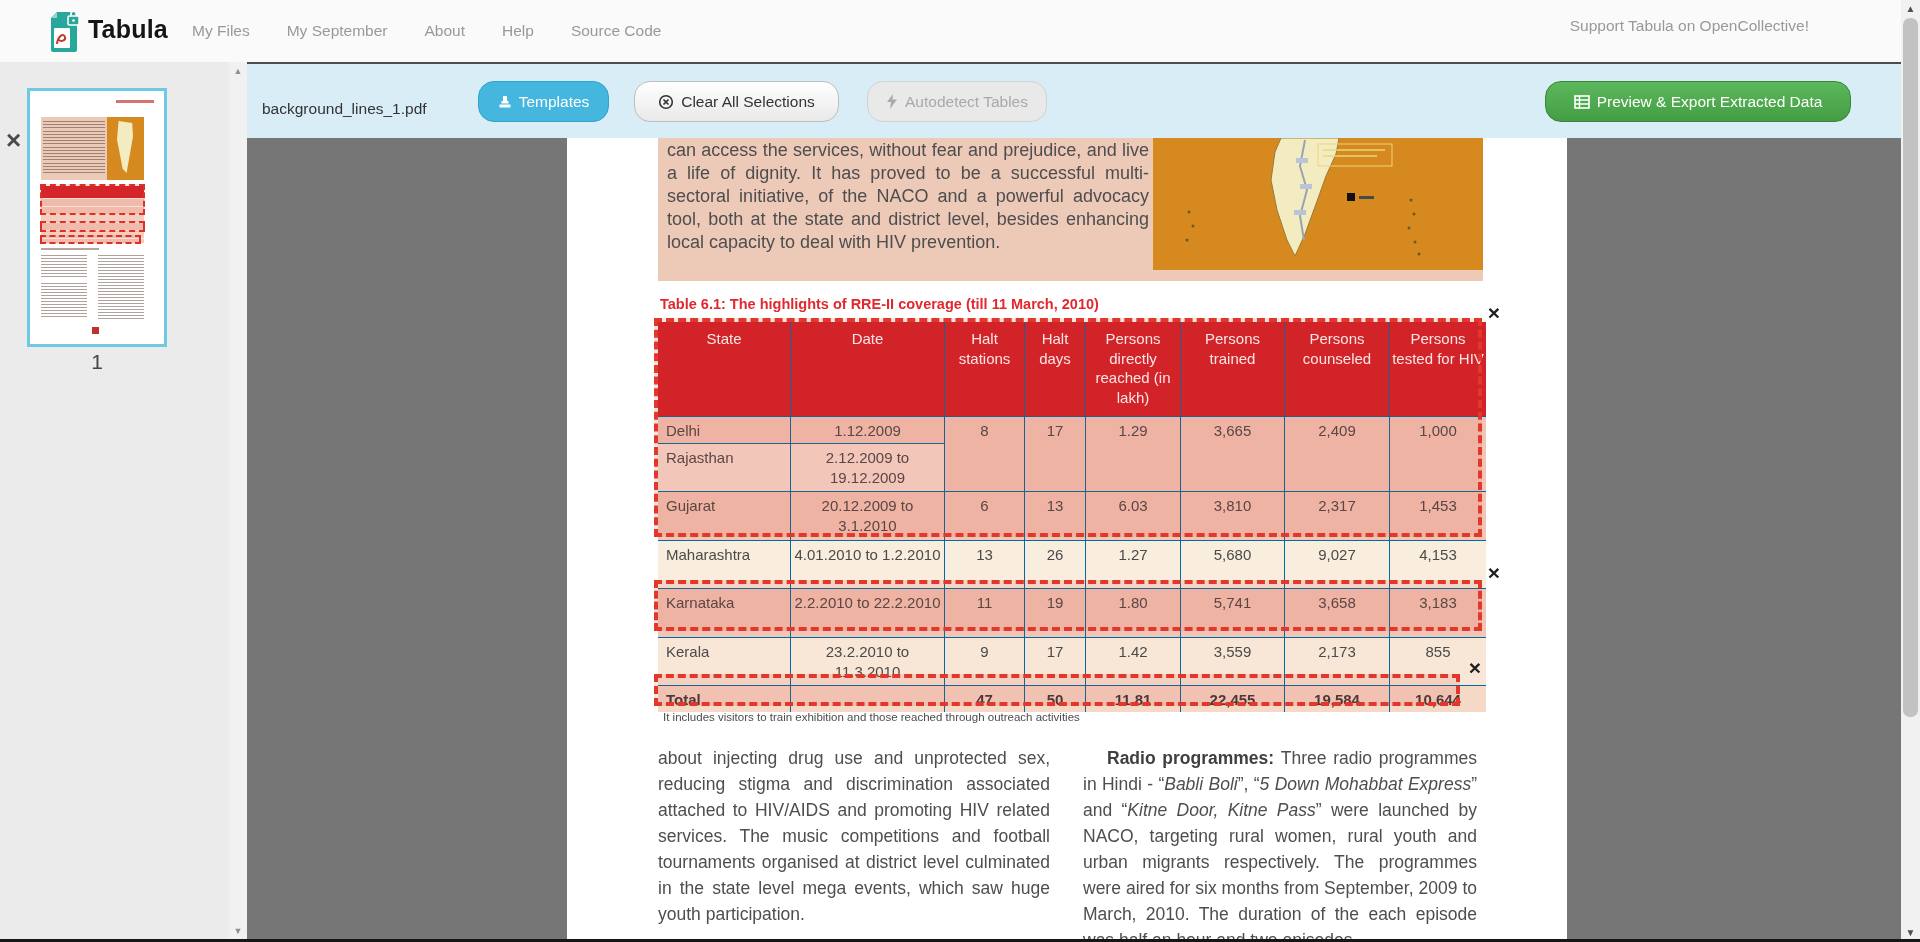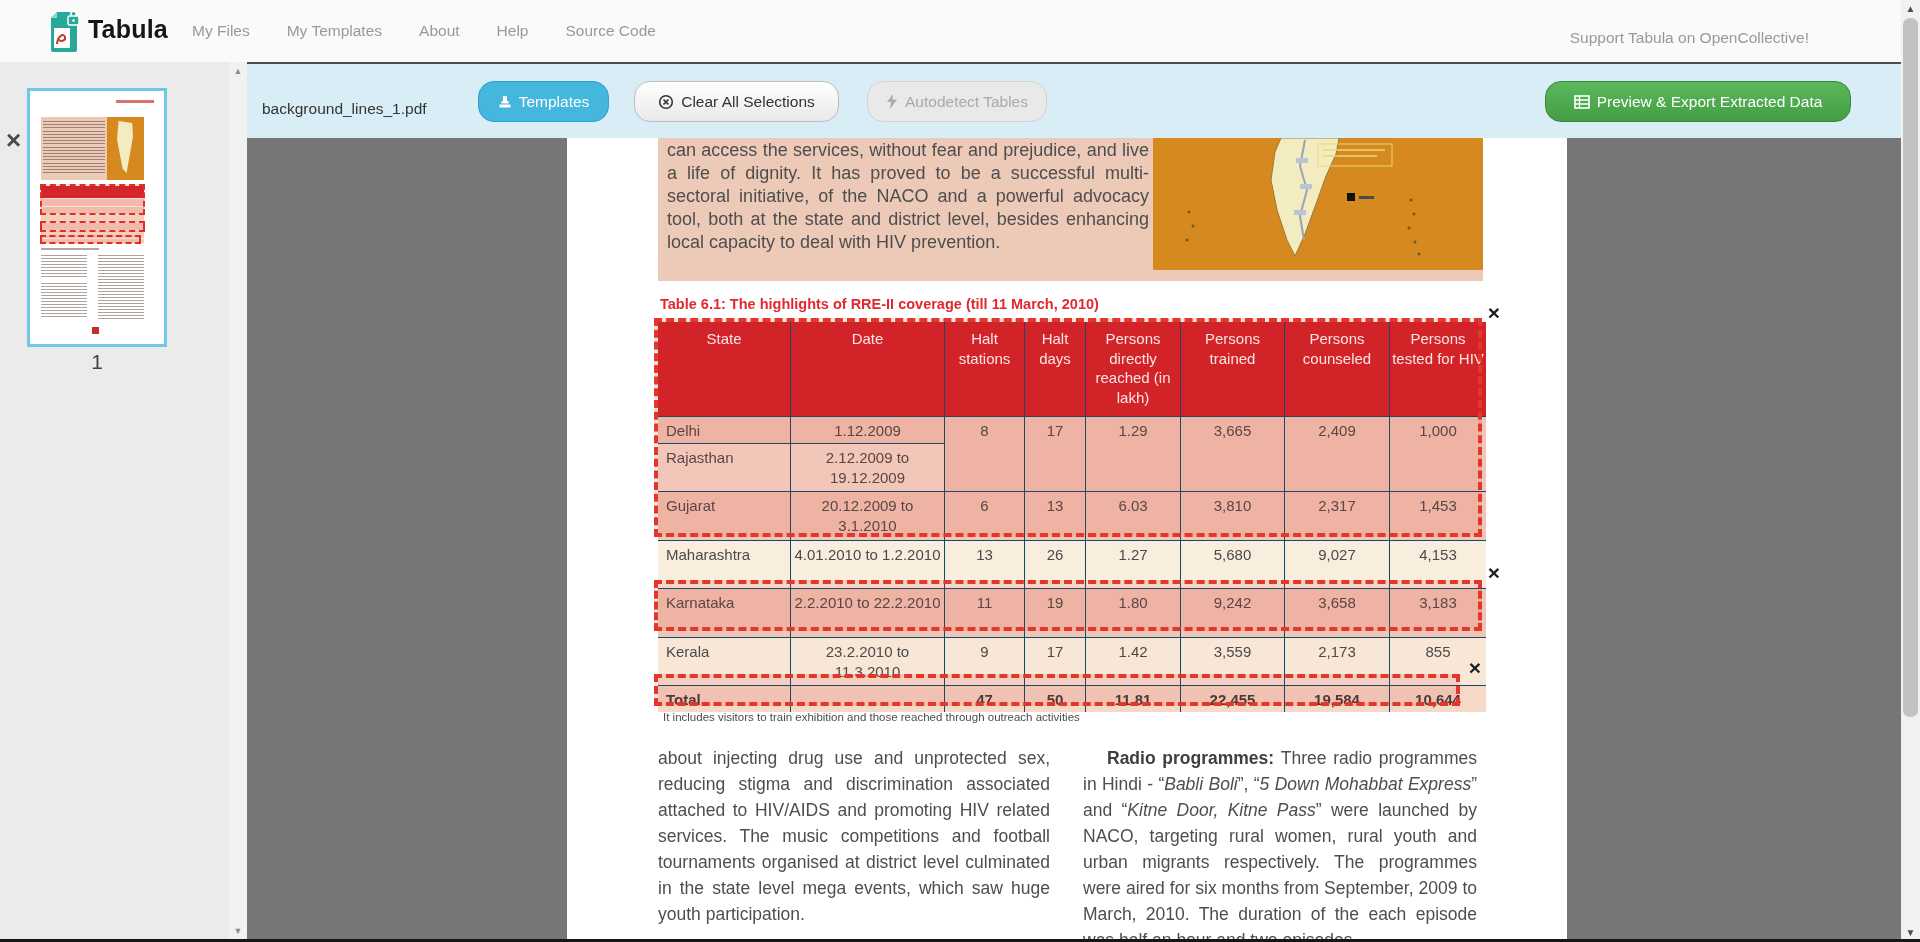--- a/index.html
+++ b/index.html
@@ -6,21 +6,21 @@
   body{
     width:1920px;height:942px;position:relative;overflow:hidden;
     font-family:"Liberation Sans",sans-serif;background:#fff;
   }
   
   .navbar{position:absolute;left:0;top:0;width:1901px;height:62px;background:#fafafa;border-bottom:1px solid #c9c9c9;}
   .logo{position:absolute;left:45px;top:9px;width:36px;height:46px;}
   .brand{position:absolute;left:88px;top:15px;font-size:25px;font-weight:700;color:#151515;letter-spacing:.2px;}
   .navlinks{position:absolute;left:192px;top:0;height:62px;display:flex;align-items:center;gap:37px;}
   .navlinks span{font-size:15.5px;color:#999;cursor:pointer;white-space:nowrap;}
-  .support{position:absolute;right:92px;top:16px;height:44px;display:flex;align-items:center;font-size:15.5px;color:#999;cursor:pointer;}
+  .support{position:absolute;right:92px;top:4px;height:44px;display:flex;align-items:center;font-size:15.5px;color:#999;cursor:pointer;}
   
   .toolbar{position:absolute;left:246px;top:62px;width:1655px;height:76px;background:#d9edf7;border-top:2px solid #4d4d4d;box-sizing:border-box;}
   .filename{position:absolute;left:16px;top:0;height:90px;display:flex;align-items:center;font-size:15.5px;color:#333;}
   .btn{position:absolute;top:17px;height:41px;box-sizing:border-box;border-radius:16px;display:flex;align-items:center;justify-content:center;gap:7px;font-size:15.5px;cursor:pointer;padding:0 14px;}
   .btn svg{flex:0 0 auto;}
   .btn-templates{left:232px;width:131px;background:#45b6de;border:1px solid #2fa3cc;color:#fff;}
   .btn-clear{left:388px;width:205px;background:linear-gradient(#ffffff,#e9e9e9);border:1px solid #bdbdbd;color:#333;}
   .btn-auto{left:621px;width:180px;background:#e9e9e9;border:1px solid #d2d2d2;color:#a9a9a9;cursor:default;}
   .btn-export{left:1299px;width:306px;background:linear-gradient(#5cb85c,#449d44);border:1px solid #398439;color:#fff;}
   
@@ -56,21 +56,21 @@
   .scroll-thumb{position:absolute;left:2px;top:18px;width:15px;height:699px;background:#c2c2c2;border-radius:7px;cursor:pointer;}
   .bottom-edge{position:absolute;left:0;bottom:0;width:1920px;height:3px;background:#161616;}
   
   .viewer{position:absolute;left:247px;top:138px;width:1654px;height:804px;background:#767676;}
   .page{position:absolute;left:320px;top:0;width:1000px;height:804px;background:#fff;overflow:hidden;cursor:crosshair;}
   .page > div{position:absolute;}
   .intro{left:91px;top:0;width:825px;height:143px;background:#edc9b8;}
   .intro-text{position:absolute;left:9px;top:1px;width:482px;font-size:18px;line-height:22.9px;color:#4e4e4e;text-align:justify;}
   .map{left:586px;top:0;width:330px;height:132px;background:#d5891f;}
   .pdf-title{left:93px;top:158px;width:840px;font-size:14.5px;font-weight:700;color:#e1282e;}
-  .dtable{left:91px;top:184px;display:grid;background:#0c4a6e;gap:1px;
+  .dtable{left:91px;top:184px;display:grid;background:#0369a1;gap:1px;
     grid-template-columns:132px 153px 79px 60px 94px 103px 104px 96px;
     grid-template-rows:94px 26px 47px 48px 47px 48px 47px 26px;}
   .dtable div{box-sizing:border-box;font-size:15px;color:#4a4a4a;text-align:center;padding-top:4px;line-height:19.5px;overflow:hidden;}
   .hc{background:#d2232b;color:#fff !important;padding-top:7px !important;}
   .st{text-align:left !important;padding-left:8px !important;}
   .mrg{grid-row:span 2;}
   .r1{background:#f2c6b6;} .r2{background:#f8dcd0;} .r3{background:#f2c6b6;}
   .r4{background:#f9eedd;} .r5{background:#f2c6b6;} .r6{background:#f8e7d7;}
   .r7{background:#f5d8c5;font-weight:700;color:#3b3b3b !important;}
   .footnote{left:96px;top:573px;font-size:11.5px;color:#4c4c4c;}
@@ -95,21 +95,21 @@
     <polygon points="12,3 6,9 12,9" fill="#8ed8cd"></polygon>
     <rect x="9" y="19" width="16" height="20" rx="1" fill="#ffffff"></rect>
     <path d="M12 35 C13 26 19 24 20 28 C21 31 16 34 13 30" stroke="#c0392b" stroke-width="2" fill="none"></path>
     <rect x="23" y="7" width="11" height="9" rx="1.5" fill="#29a79b" stroke="#ffffff" stroke-width="1.5"></rect>
     <path d="M26 7 v-2.2 a2.6 2.6 0 0 1 5.2 0 V7" stroke="#ffffff" stroke-width="1.7" fill="none"></path>
     <circle cx="28.5" cy="11.5" r="1.3" fill="#ffffff"></circle>
   </svg>
   <div class="brand">Tabula</div>
   <div class="navlinks">
     <span>My Files</span>
-    <span>My Templates</span>
+    <span>My September</span>
     <span>About</span>
     <span>Help</span>
     <span>Source Code</span>
   </div>
   <div class="support">Support Tabula on OpenCollective!</div>
 </div>
 
 <div class="toolbar">
   <div class="filename">background_lines_1.pdf</div>
 
@@ -246,21 +246,21 @@
       <div class="r4">1.27</div>
       <div class="r4">5,680</div>
       <div class="r4">9,027</div>
       <div class="r4">4,153</div>
 
       <div class="r5 st">Karnataka</div>
       <div class="r5">2.2.2010 to 22.2.2010</div>
       <div class="r5">11</div>
       <div class="r5">19</div>
       <div class="r5">1.80</div>
-      <div class="r5">9,242</div>
+      <div class="r5">5,741</div>
       <div class="r5">3,658</div>
       <div class="r5">3,183</div>
 
       <div class="r6 st">Kerala</div>
       <div class="r6">23.2.2010 to 11.3.2010</div>
       <div class="r6">9</div>
       <div class="r6">17</div>
       <div class="r6">1.42</div>
       <div class="r6">3,559</div>
       <div class="r6">2,173</div>

